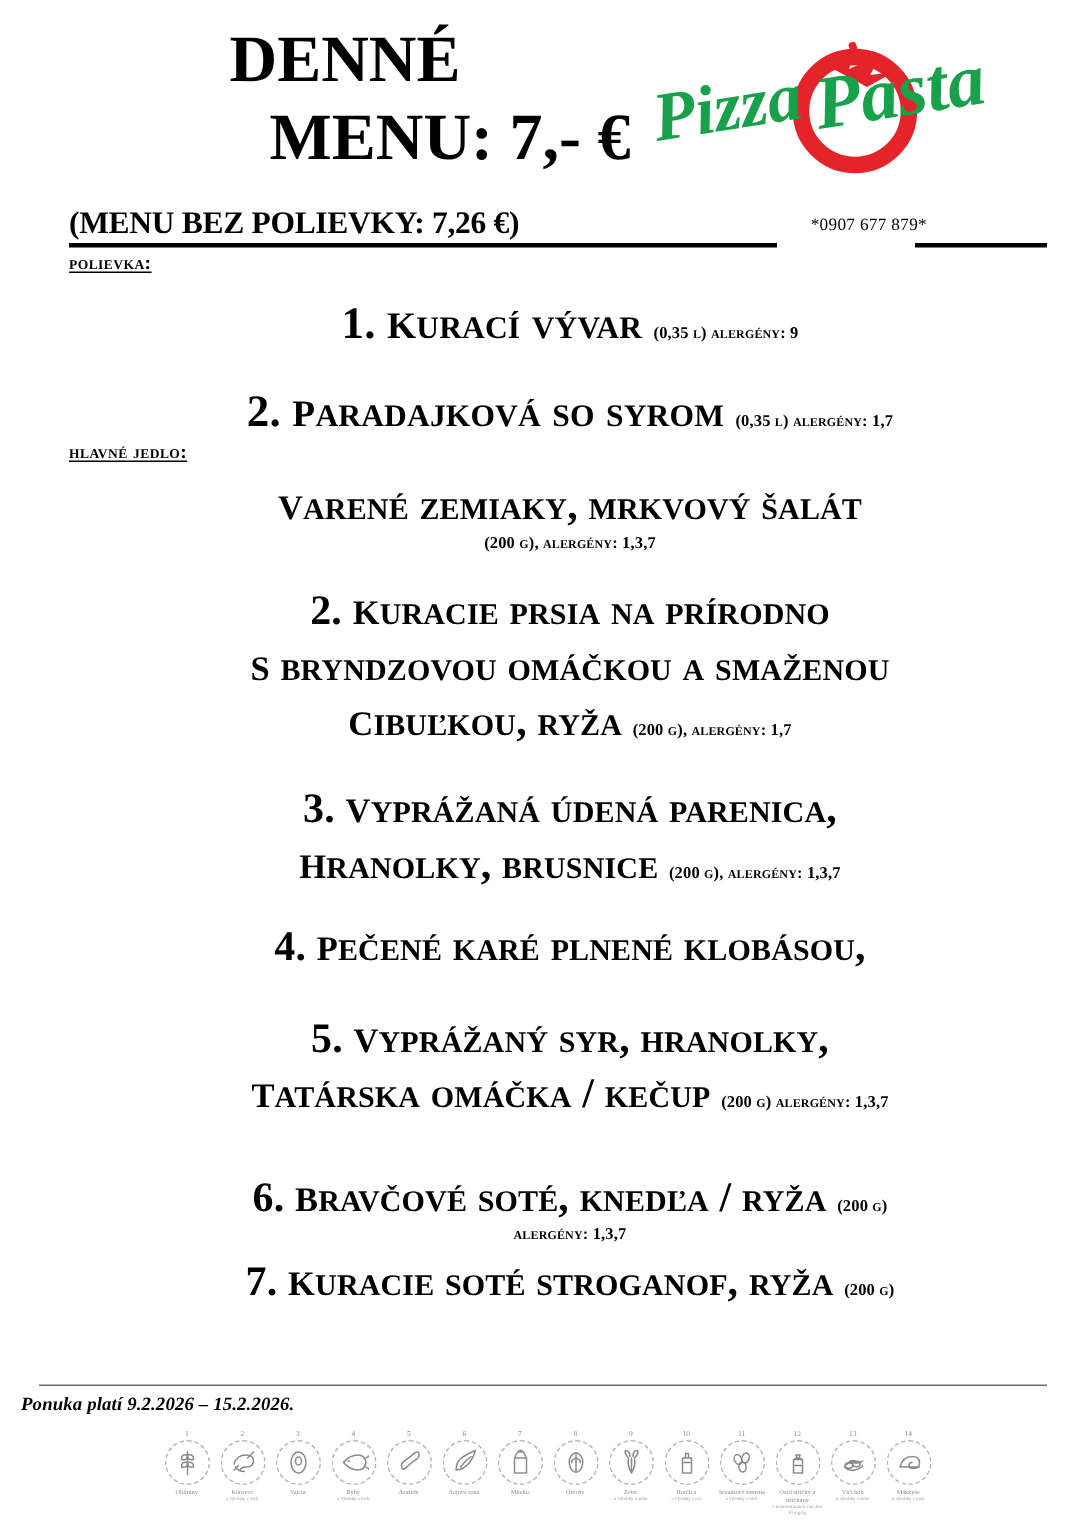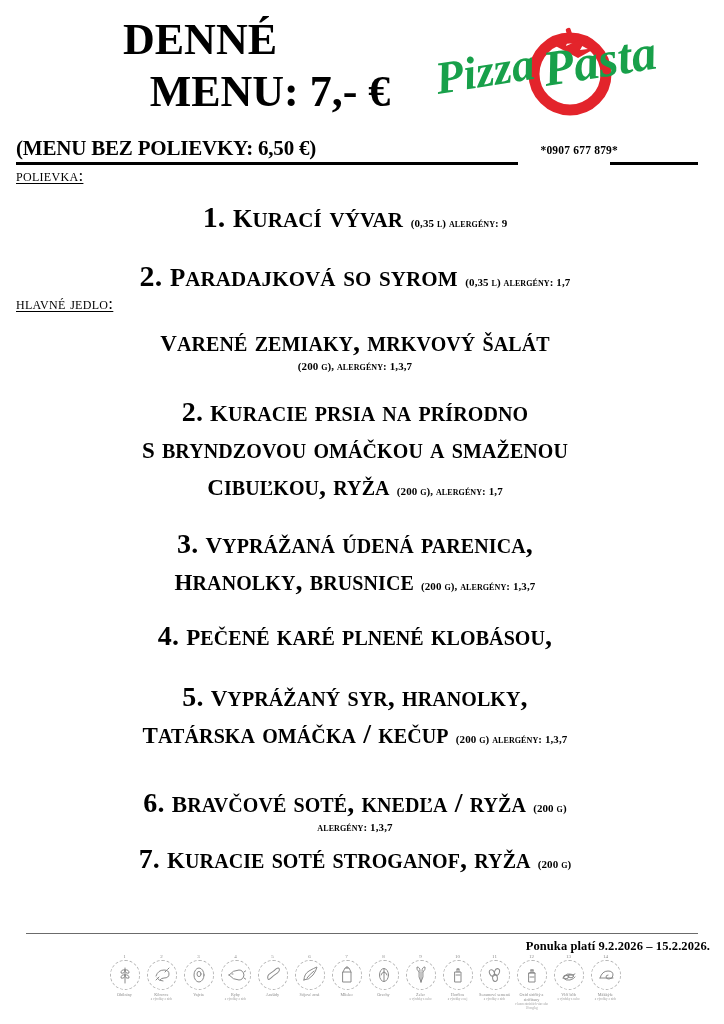--- a/index.html
+++ b/index.html
@@ -13,21 +13,21 @@
     height: 1024px;
     overflow: hidden;
     font-family: "Liberation Serif", "DejaVu Serif", serif;
     color: #000000;
     position: relative;
   }
   .page {
     width: 724px;
     height: 1024px;
     box-sizing: border-box;
-    padding: 10px 14px 0 0;
+    padding: 10px 14px 0 30px;
     position: relative;
   }
 
   
   .header {
     position: relative;
     height: 128px;
   }
   .title-block {
     position: absolute;
@@ -60,21 +60,21 @@
     width: 268px;
     height: 96px;
   }
   .logo svg { display: block; }
 
   .phone {
     position: absolute;
     right: 92px;
     top: 134px;
     font-size: 11.5px;
-    font-weight: bold;
+    font-weight: normal;
     letter-spacing: 0.2px;
     white-space: nowrap;
   }
 
   
   .subtitle-row {
     position: relative;
     height: 30px;
     margin-top: -2px;
   }
@@ -99,22 +99,22 @@
     position: absolute;
     right: 12px;
     width: 88px;
     bottom: 1px;
     height: 3px;
     background: #000;
   }
 
   
   .section-label {
-    font-size: 17px;
-    font-weight: normal;
+    font-size: 13px;
+    font-weight: bold;
     font-variant: small-caps;
     text-transform: lowercase;
     letter-spacing: 0.3px;
     text-decoration: underline;
     text-underline-offset: 2px;
     margin-left: 16px;
     display: inline-block;
   }
 
   
@@ -178,25 +178,26 @@
     left: 14px;
     right: 14px;
     bottom: 14px;
   }
   .footer-rule {
     height: 1px;
     background: #6b6b6b;
     margin: 0 12px 5px 12px;
   }
   .validity {
-    text-align: right;
+    text-align: left;
     font-size: 12.5px;
     font-weight: bold;
     letter-spacing: 0.1px;
-    margin-bottom: 0;
+    margin-bottom: 10px;
+    font-style: italic;
   }
   .allergen-strip {
     display: flex;
     justify-content: center;
     align-items: flex-start;
     gap: 1px;
     padding-left: 6px;
   }
   .allergen {
     width: 36px;
@@ -254,21 +255,21 @@
 
         <text x="18" y="70" font-family="'Liberation Serif', serif" font-size="46" font-style="italic" font-weight="bold" fill="#18a04a" transform="rotate(-9 18 70)">Pizza</text>
         <text x="126" y="62" font-family="'Liberation Serif', serif" font-size="50" font-style="italic" font-weight="bold" fill="#18a04a" transform="rotate(-9 126 62)">Pasta</text>
       </svg>
     </div>
 
     <div class="phone">*0907 677 879*</div>
   </div>
 
   <div class="subtitle-row">
-    <div class="subtitle">(MENU BEZ POLIEVKY: 6,50 €)</div>
+    <div class="subtitle">(MENU BEZ POLIEVKY: 7,26 €)</div>
     <div class="rule-left"></div>
     <div class="rule-right"></div>
   </div>
 
   <div>
     <div class="section-label">Polievka:</div>
     <div class="items" id="soup-items">
         <div class="item soup soup-1">
           <div class="item-line"><span class="num">1.</span> <span class="cap">K</span>urací vývar <span class="meta">(0,35 l) Alergény: 9</span></div>
         </div>

